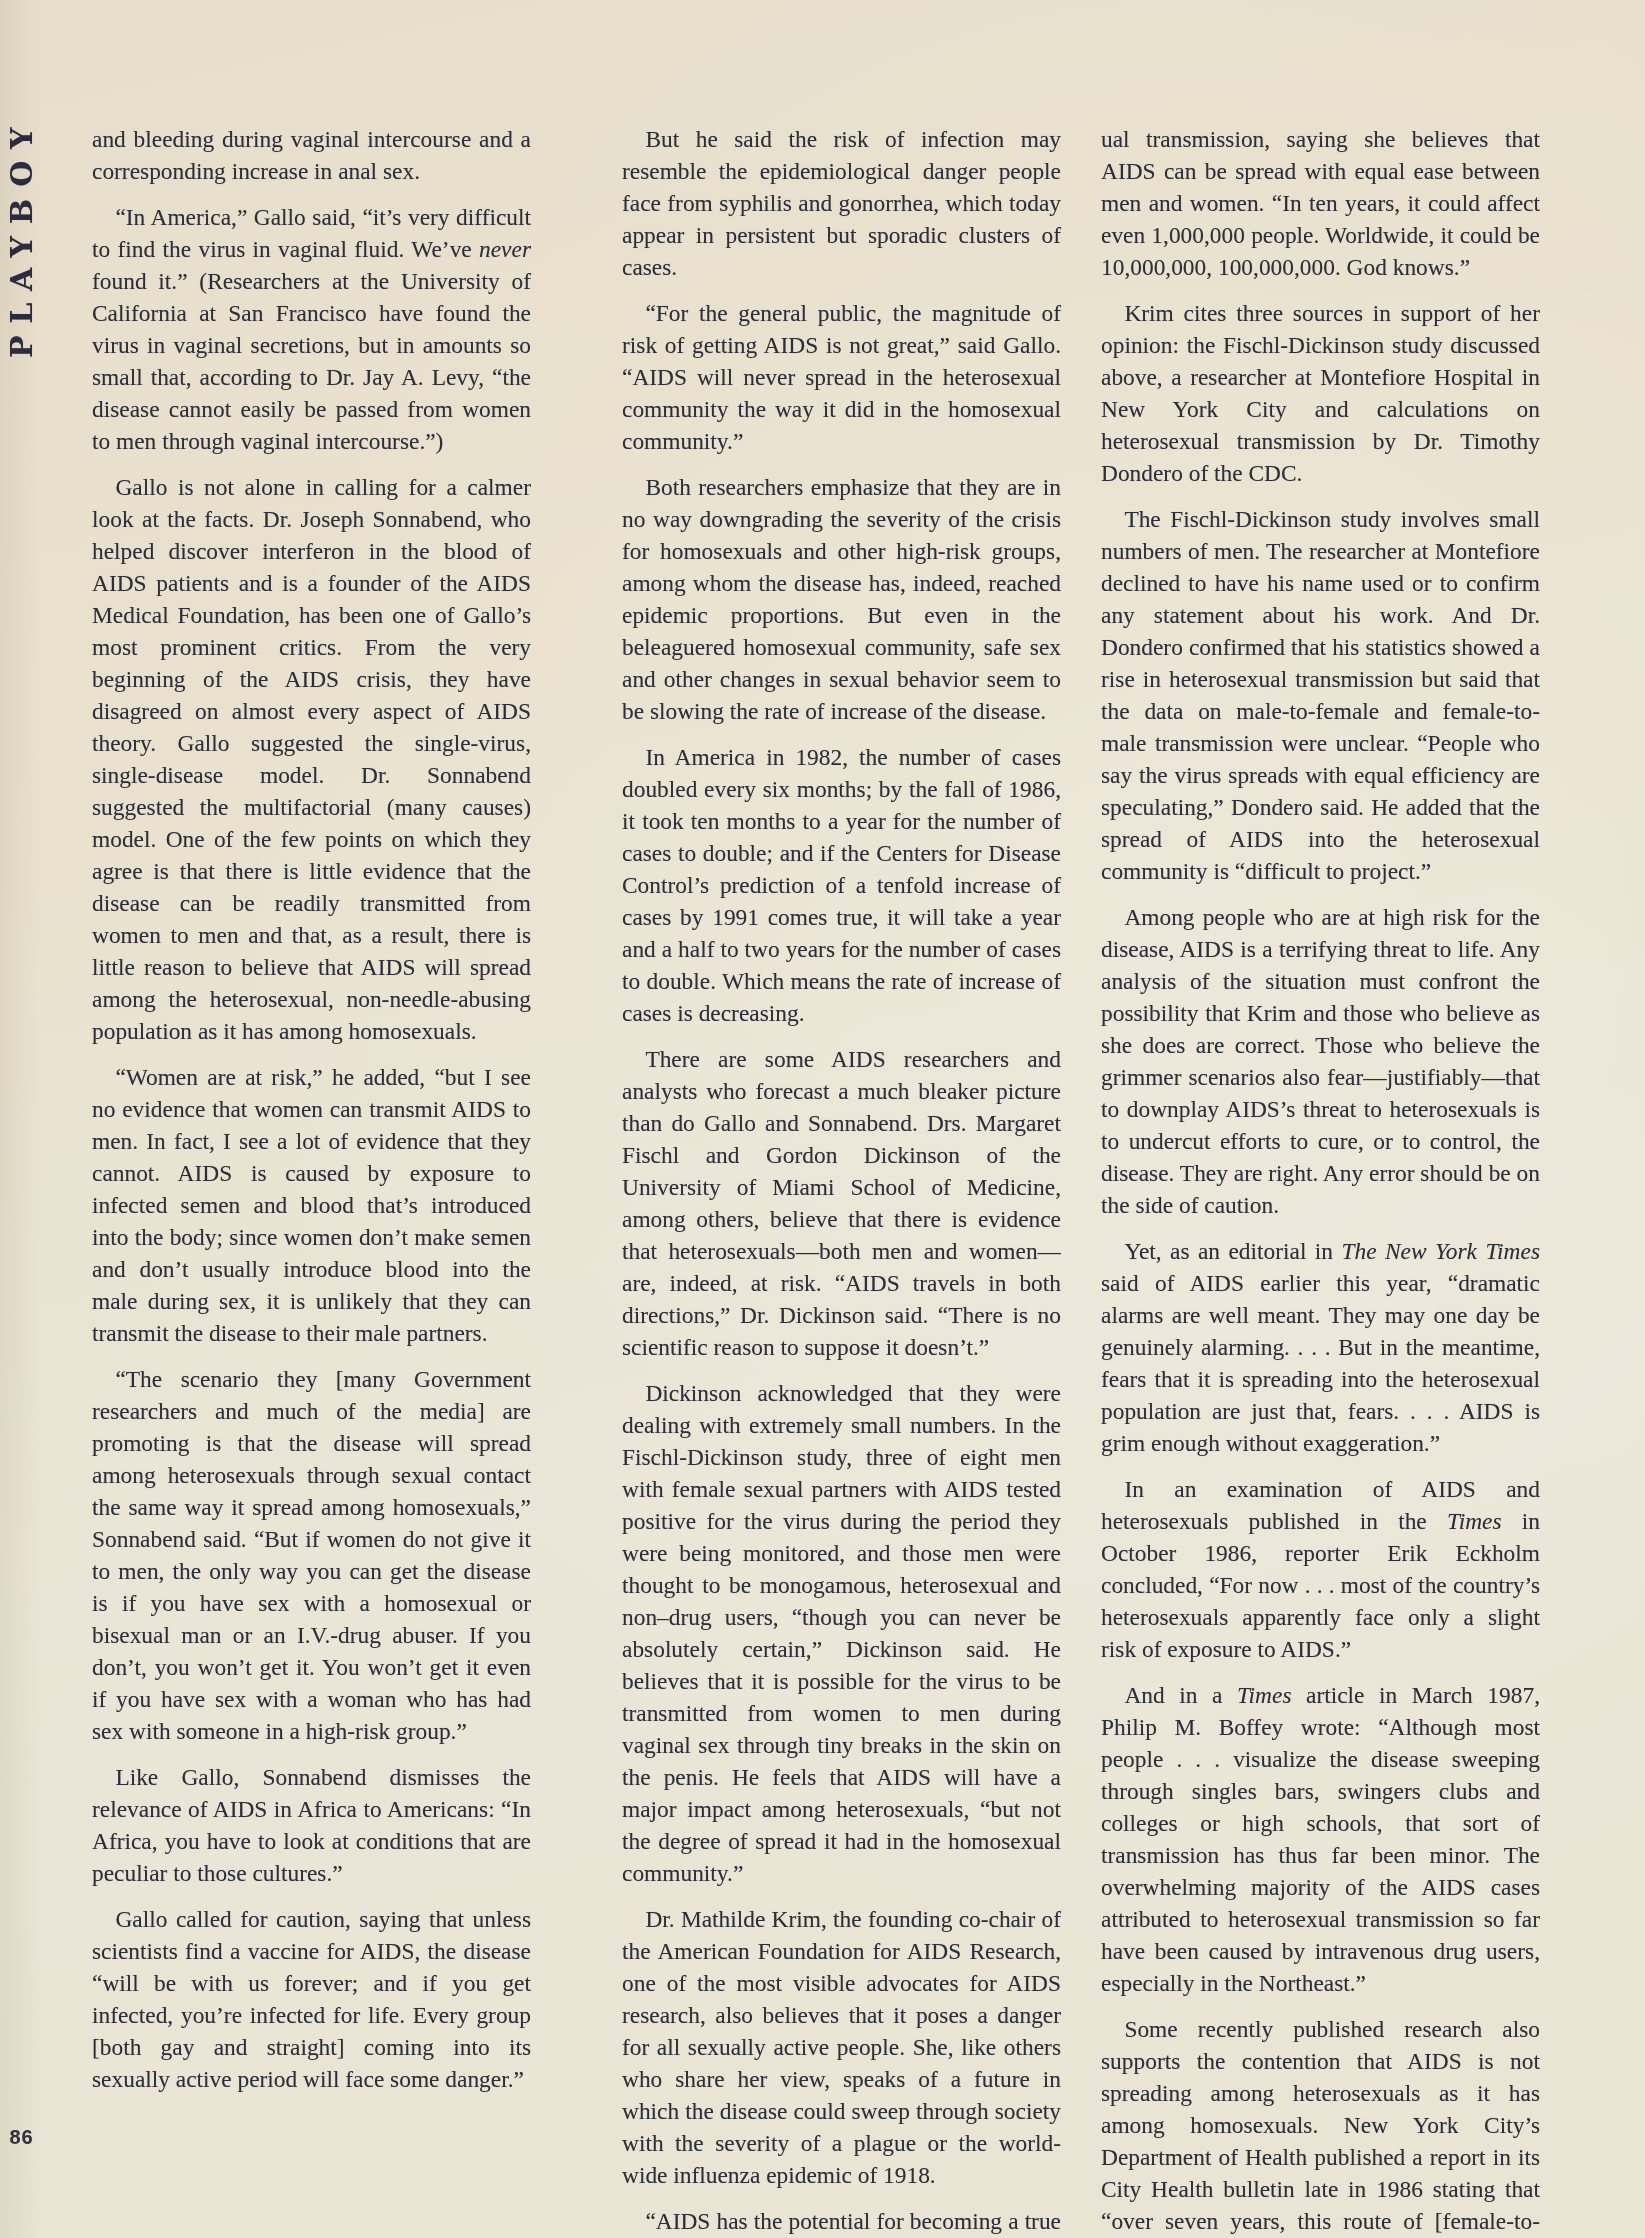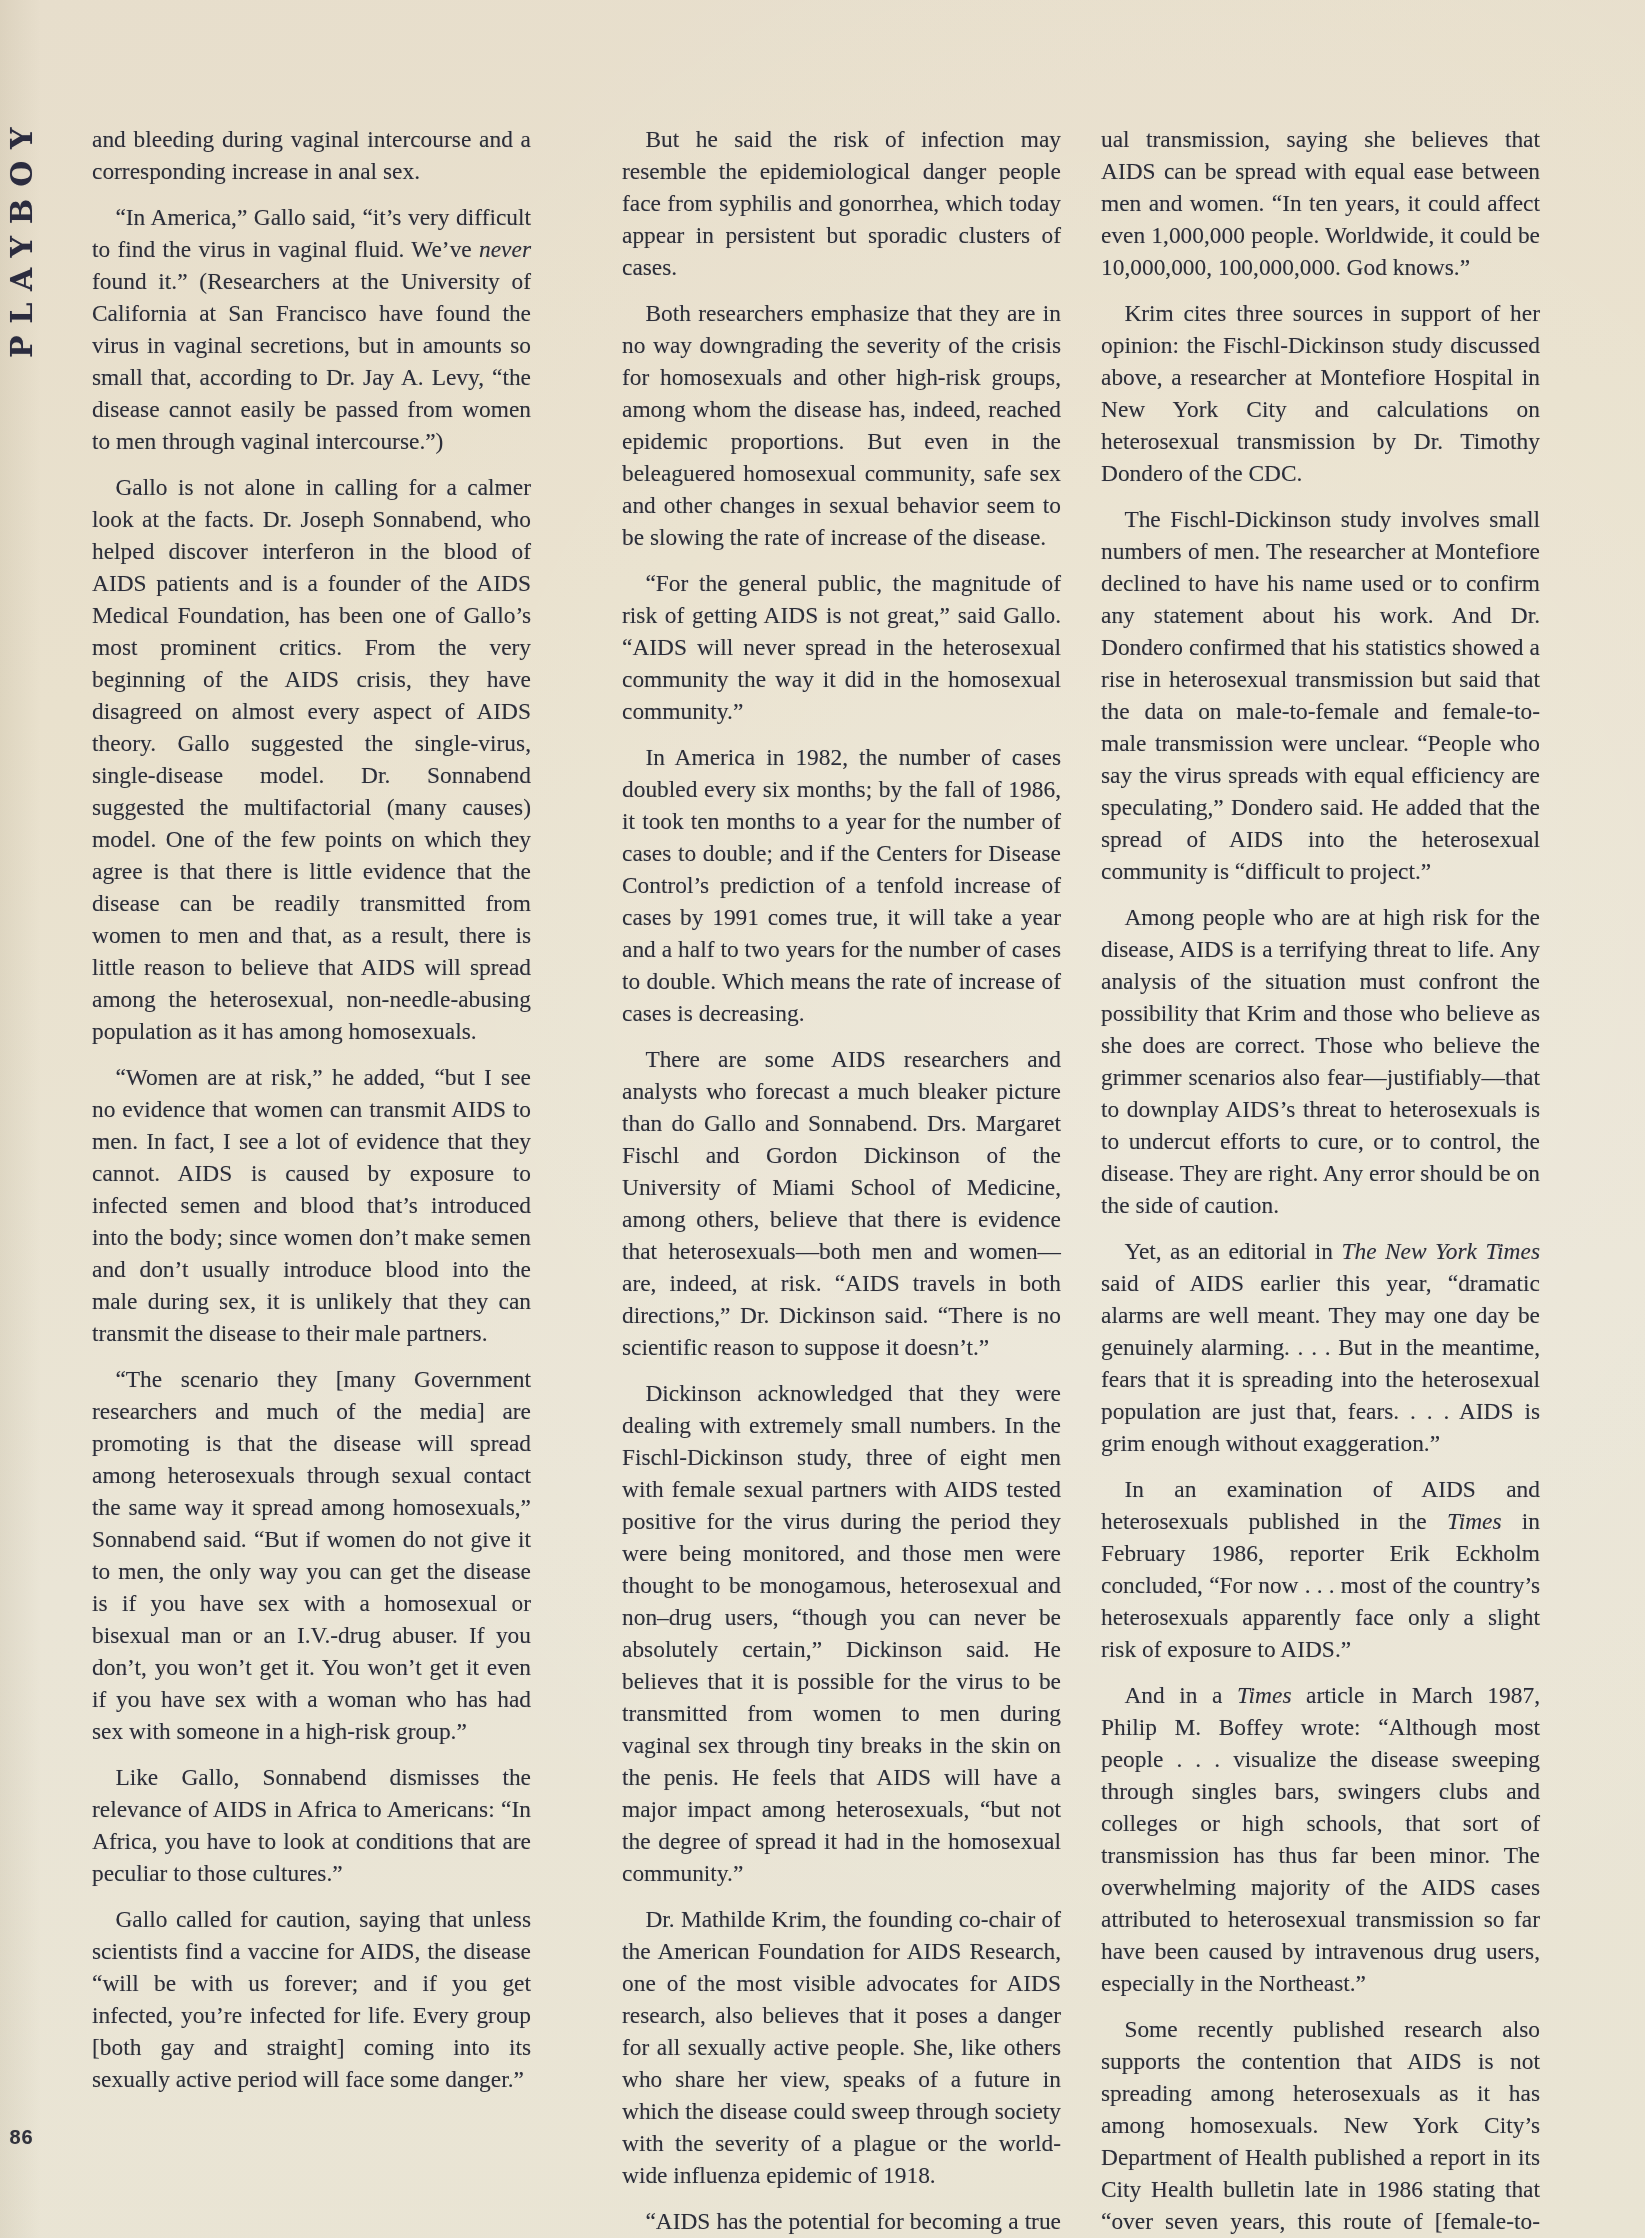--- a/index.html
+++ b/index.html
@@ -73,35 +73,35 @@
       <p class="para no-indent"><span>and bleeding during vaginal intercourse and a corresponding increase in anal sex.</span></p>
       <p class="para"><span>“In America,” Gallo said, “it’s very difficult to find the virus in vaginal fluid. We’ve </span><span class="it">never</span><span> found it.” (Researchers at the University of California at San Francisco have found the virus in vaginal secretions, but in amounts so small that, according to Dr. Jay A. Levy, “the disease cannot easily be passed from women to men through vaginal intercourse.”)</span></p>
       <p class="para"><span>Gallo is not alone in calling for a calmer look at the facts. Dr. Joseph Sonnabend, who helped discover interferon in the blood of AIDS patients and is a founder of the AIDS Medical Foundation, has been one of Gallo’s most prominent critics. From the very beginning of the AIDS crisis, they have disagreed on almost every aspect of AIDS theory. Gallo suggested the single-virus, single-disease model. Dr. Sonnabend suggested the multifactorial (many causes) model. One of the few points on which they agree is that there is little evidence that the disease can be readily transmitted from women to men and that, as a result, there is little reason to believe that AIDS will spread among the heterosexual, non-needle-abusing population as it has among homosexuals.</span></p>
       <p class="para"><span>“Women are at risk,” he added, “but I see no evidence that women can transmit AIDS to men. In fact, I see a lot of evidence that they cannot. AIDS is caused by exposure to infected semen and blood that’s introduced into the body; since women don’t make semen and don’t usually introduce blood into the male during sex, it is unlikely that they can transmit the disease to their male partners.</span></p>
       <p class="para"><span>“The scenario they [many Government researchers and much of the media] are promoting is that the disease will spread among heterosexuals through sexual contact the same way it spread among homosexuals,” Sonnabend said. “But if women do not give it to men, the only way you can get the disease is if you have sex with a homosexual or bisexual man or an I.V.-drug abuser. If you don’t, you won’t get it. You won’t get it even if you have sex with a woman who has had sex with someone in a high-risk group.”</span></p>
       <p class="para"><span>Like Gallo, Sonnabend dismisses the relevance of AIDS in Africa to Americans: “In Africa, you have to look at conditions that are peculiar to those cultures.”</span></p>
       <p class="para"><span>Gallo called for caution, saying that unless scientists find a vaccine for AIDS, the disease “will be with us forever; and if you get infected, you’re infected for life. Every group [both gay and straight] coming into its sexually active period will face some danger.”</span></p>
     </div>
   <div class="col col-2">
       <p class="para"><span>But he said the risk of infection may resemble the epidemiological danger people face from syphilis and gonorrhea, which today appear in persistent but sporadic clusters of cases.</span></p>
+      <p class="para"><span>“For the general public, the magnitude of risk of getting AIDS is not great,” said Gallo. “AIDS will never spread in the heterosexual community the way it did in the homosexual community.”</span></p>
       <p class="para"><span>Both researchers emphasize that they are in no way downgrading the severity of the crisis for homosexuals and other high-risk groups, among whom the disease has, indeed, reached epidemic proportions. But even in the beleaguered homosexual community, safe sex and other changes in sexual behavior seem to be slowing the rate of increase of the disease.</span></p>
-      <p class="para"><span>“For the general public, the magnitude of risk of getting AIDS is not great,” said Gallo. “AIDS will never spread in the heterosexual community the way it did in the homosexual community.”</span></p>
       <p class="para"><span>In America in 1982, the number of cases doubled every six months; by the fall of 1986, it took ten months to a year for the number of cases to double; and if the Centers for Disease Control’s prediction of a tenfold increase of cases by 1991 comes true, it will take a year and a half to two years for the number of cases to double. Which means the rate of increase of cases is decreasing.</span></p>
       <p class="para"><span>There are some AIDS researchers and analysts who forecast a much bleaker picture than do Gallo and Sonnabend. Drs. Margaret Fischl and Gordon Dickinson of the University of Miami School of Medicine, among others, believe that there is evidence that heterosexuals—both men and women—are, indeed, at risk. “AIDS travels in both directions,” Dr. Dickinson said. “There is no scientific reason to suppose it doesn’t.”</span></p>
       <p class="para"><span>Dickinson acknowledged that they were dealing with extremely small numbers. In the Fischl-Dickinson study, three of eight men with female sexual partners with AIDS tested positive for the virus during the period they were being monitored, and those men were thought to be monogamous, heterosexual and non–drug users, “though you can never be absolutely certain,” Dickinson said. He believes that it is possible for the virus to be transmitted from women to men during vaginal sex through tiny breaks in the skin on the penis. He feels that AIDS will have a major impact among heterosexuals, “but not the degree of spread it had in the homosexual community.”</span></p>
       <p class="para"><span>Dr. Mathilde Krim, the founding co-chair of the American Foundation for AIDS Research, one of the most visible advocates for AIDS research, also believes that it poses a danger for all sexually active people. She, like others who share her view, speaks of a future in which the disease could sweep through society with the severity of a plague or the world-wide influenza epidemic of 1918.</span></p>
       <p class="para"><span>“AIDS has the potential for becoming a true pandemic,” said Dr. Krim. She rejected Gallo’s conclusions on heterosex-</span></p>
     </div>
   <div class="col col-3">
       <p class="para no-indent"><span>ual transmission, saying she believes that AIDS can be spread with equal ease between men and women. “In ten years, it could affect even 1,000,000 people. Worldwide, it could be 10,000,000, 100,000,000. God knows.”</span></p>
       <p class="para"><span>Krim cites three sources in support of her opinion: the Fischl-Dickinson study discussed above, a researcher at Montefiore Hospital in New York City and calculations on heterosexual transmission by Dr. Timothy Dondero of the CDC.</span></p>
       <p class="para"><span>The Fischl-Dickinson study involves small numbers of men. The researcher at Montefiore declined to have his name used or to confirm any statement about his work. And Dr. Dondero confirmed that his statistics showed a rise in heterosexual transmission but said that the data on male-to-female and female-to-male transmission were unclear. “People who say the virus spreads with equal efficiency are speculating,” Dondero said. He added that the spread of AIDS into the heterosexual community is “difficult to project.”</span></p>
       <p class="para"><span>Among people who are at high risk for the disease, AIDS is a terrifying threat to life. Any analysis of the situation must confront the possibility that Krim and those who believe as she does are correct. Those who believe the grimmer scenarios also fear—justifiably—that to downplay AIDS’s threat to heterosexuals is to undercut efforts to cure, or to control, the disease. They are right. Any error should be on the side of caution.</span></p>
       <p class="para"><span>Yet, as an editorial in </span><span class="it">The New York Times</span><span> said of AIDS earlier this year, “dramatic alarms are well meant. They may one day be genuinely alarming. . . . But in the meantime, fears that it is spreading into the heterosexual population are just that, fears. . . . AIDS is grim enough without exaggeration.”</span></p>
-      <p class="para"><span>In an examination of AIDS and heterosexuals published in the </span><span class="it">Times</span><span> in February 1986, reporter Erik Eckholm concluded, “For now . . . most of the country’s heterosexuals apparently face only a slight risk of exposure to AIDS.”</span></p>
+      <p class="para"><span>In an examination of AIDS and heterosexuals published in the </span><span class="it">Times</span><span> in October 1986, reporter Erik Eckholm concluded, “For now . . . most of the country’s heterosexuals apparently face only a slight risk of exposure to AIDS.”</span></p>
       <p class="para"><span>And in a </span><span class="it">Times</span><span> article in March 1987, Philip M. Boffey wrote: “Although most people . . . visualize the disease sweeping through singles bars, swingers clubs and colleges or high schools, that sort of transmission has thus far been minor. The overwhelming majority of the AIDS cases attributed to heterosexual transmission so far have been caused by intravenous drug users, especially in the Northeast.”</span></p>
       <p class="para"><span>Some recently published research also supports the contention that AIDS is not spreading among heterosexuals as it has among homosexuals. New York City’s Department of Health published a report in its City Health bulletin late in 1986 stating that “over seven years, this route of [female-to-male] transmission should be measurable.”</span></p>
       <p class="para no-indent align-right"><span class="it">(continued on page 162)</span></p>
     </div>
 
   <div class="page-number">86</div>
 
 </div>
 
 

